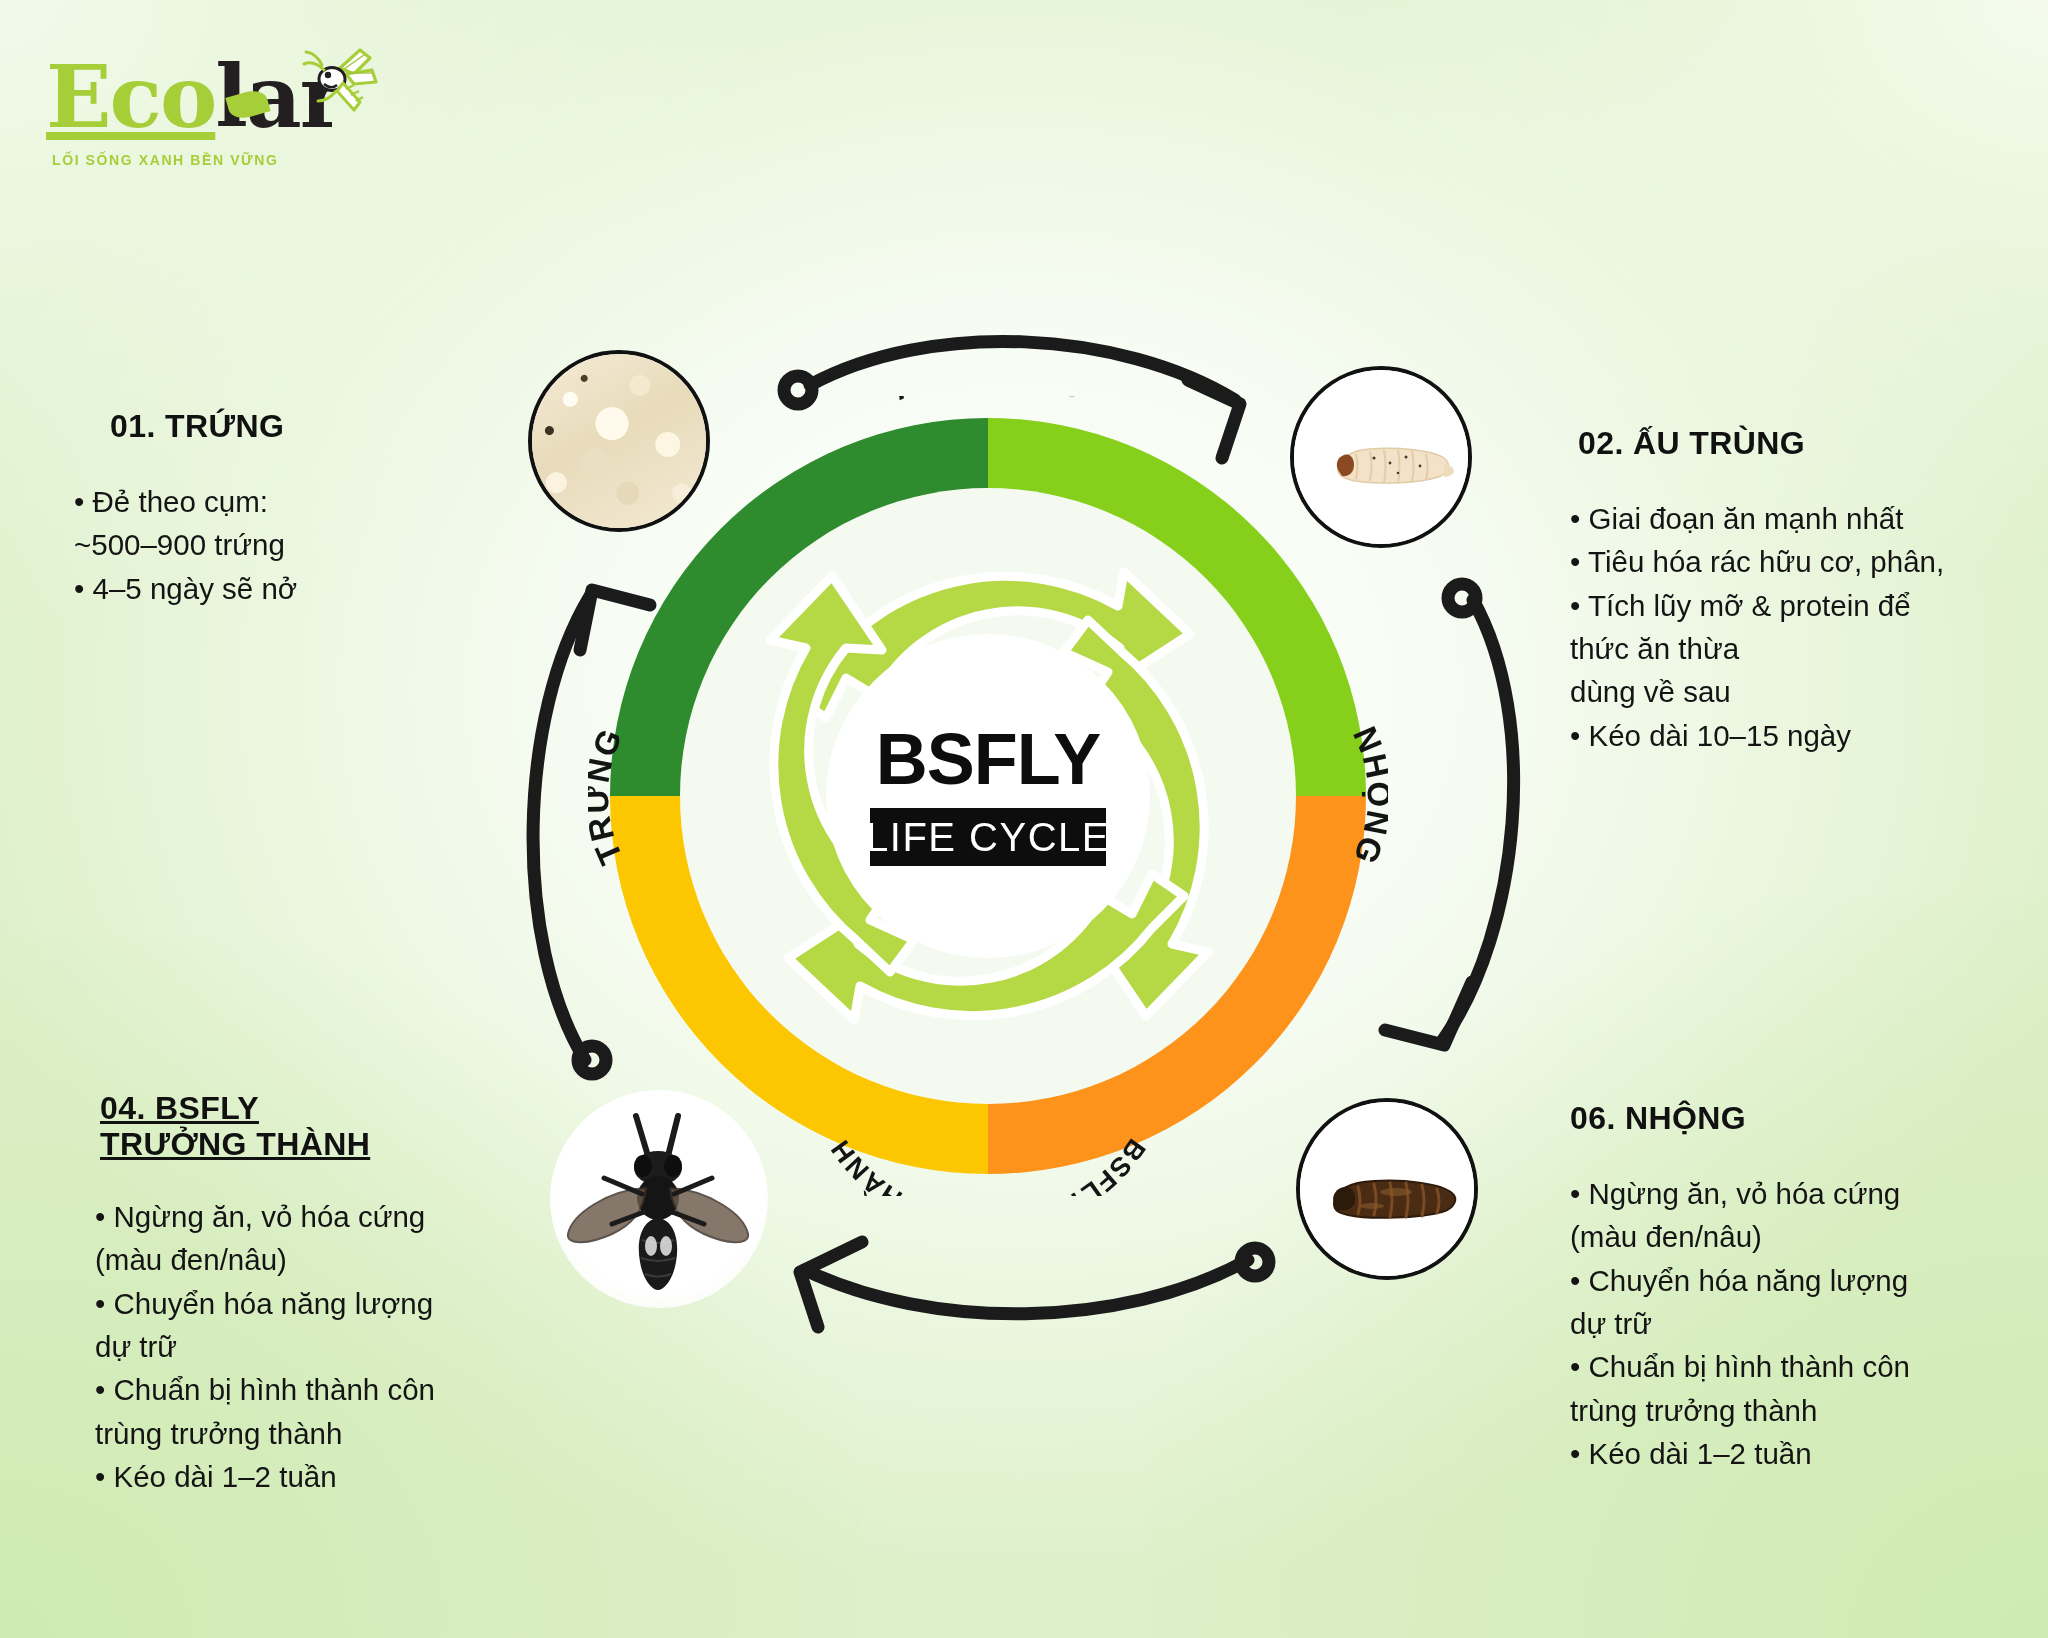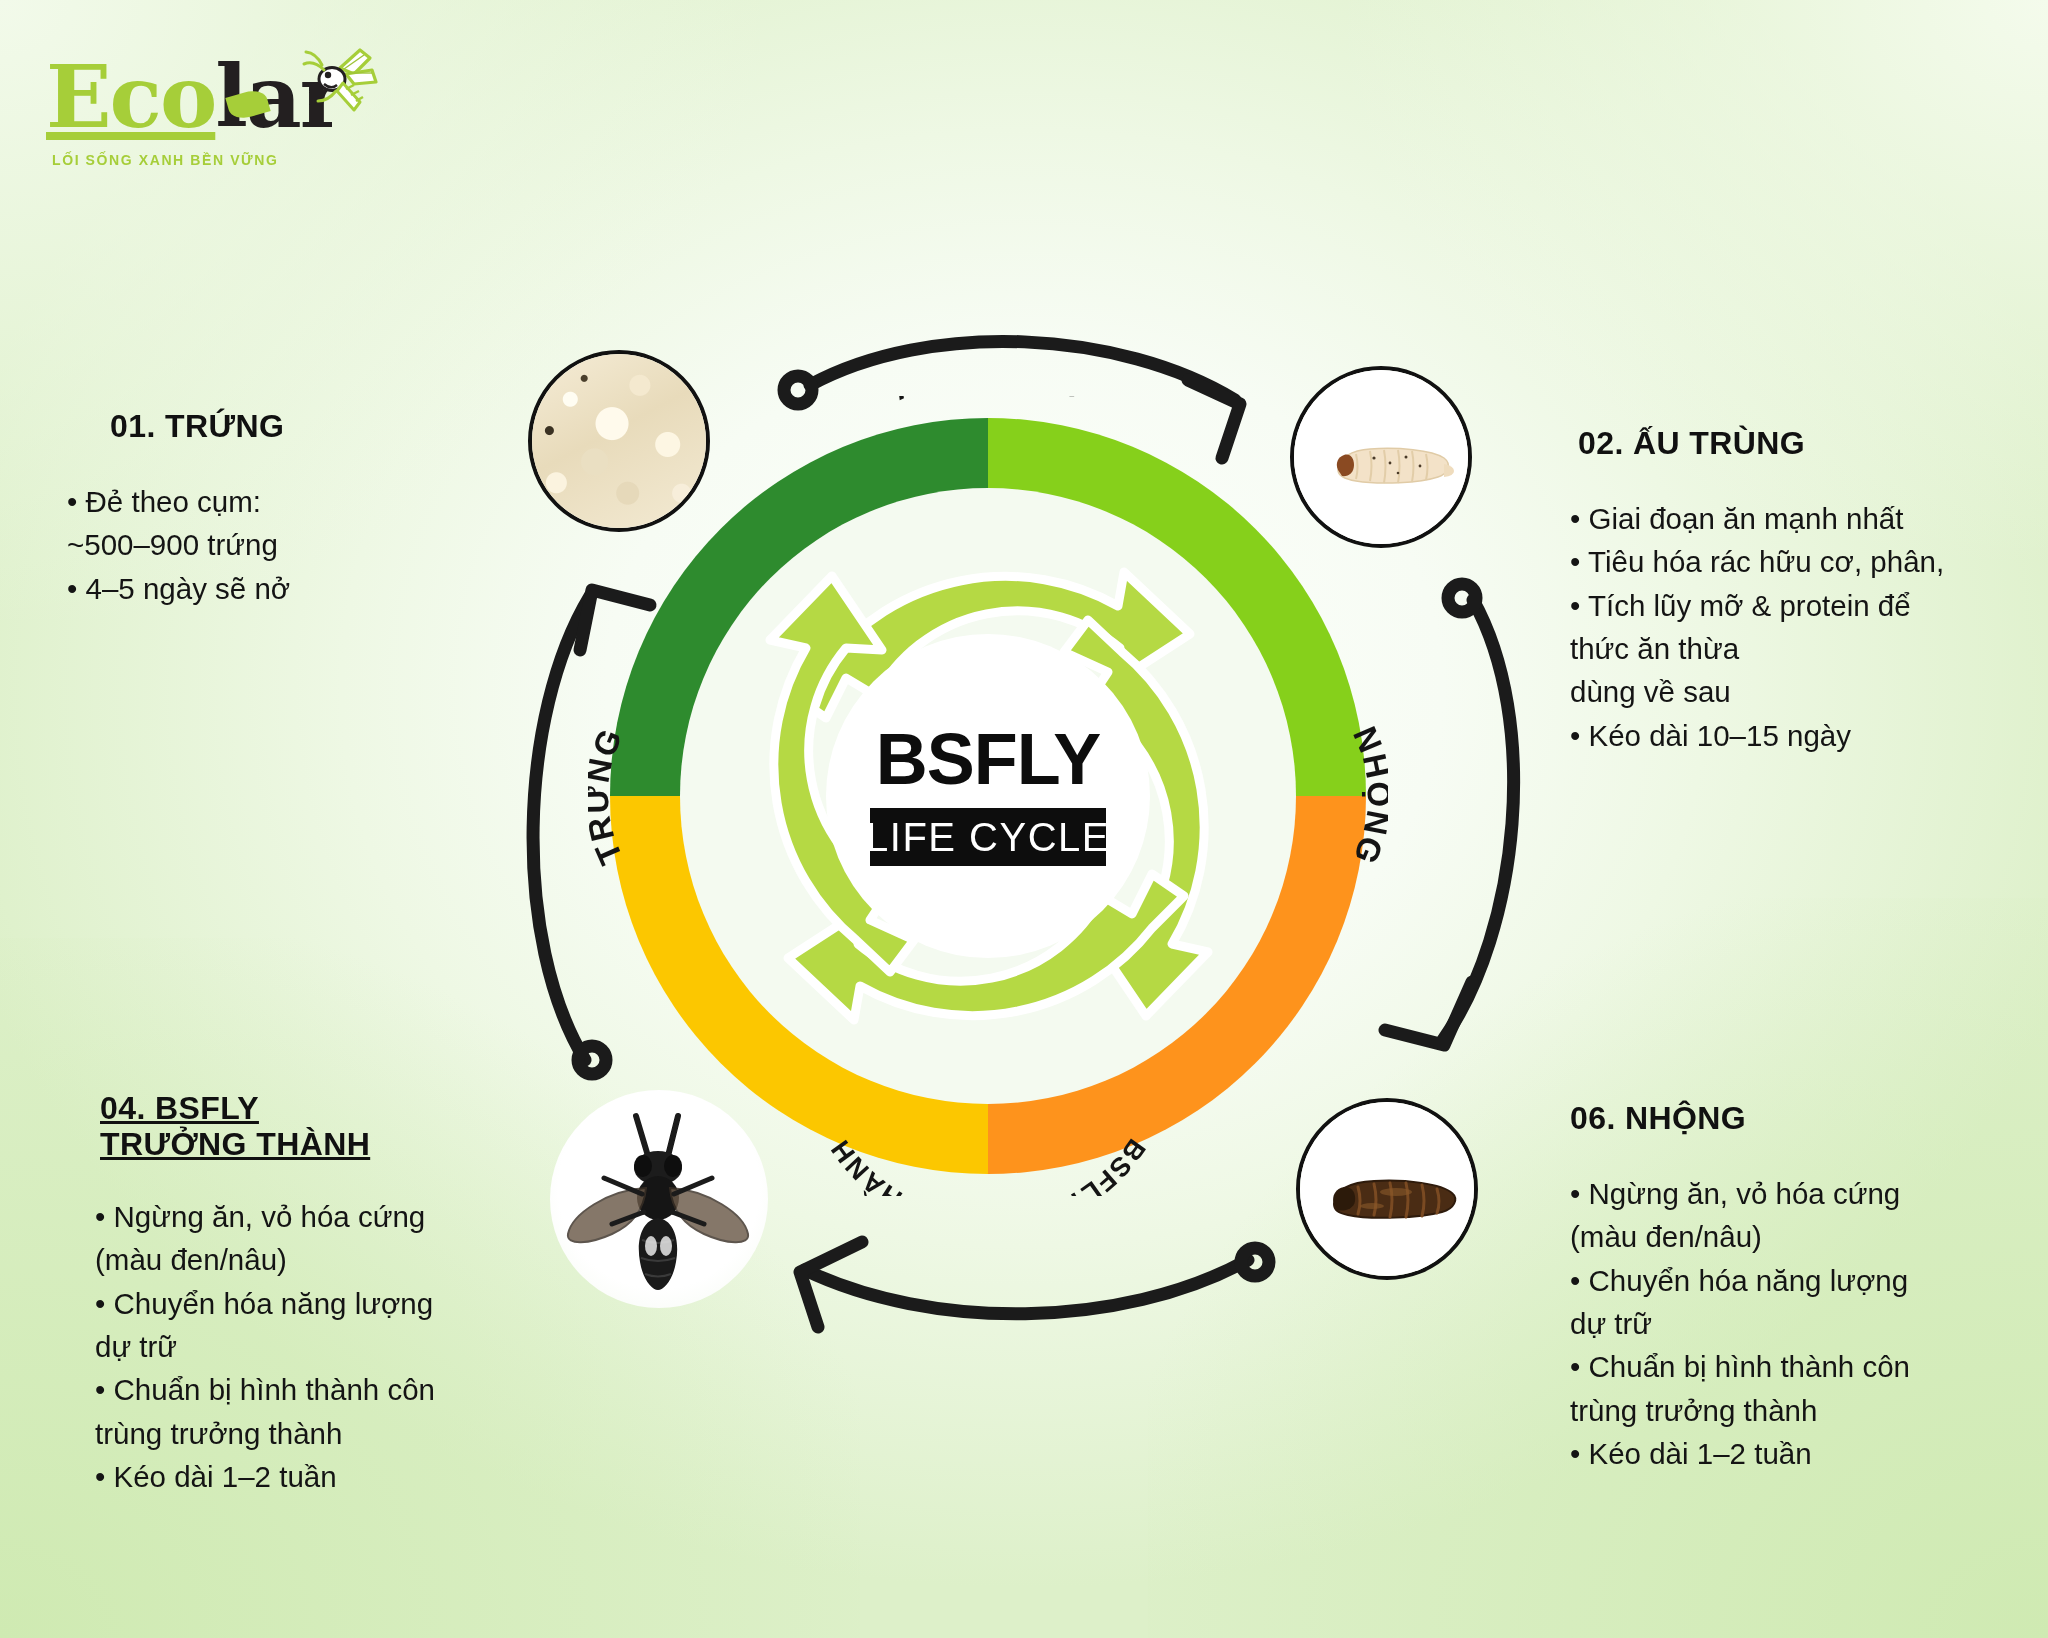--- a/index.html
+++ b/index.html
@@ -51,21 +51,21 @@
   .sec-title {
     position:absolute; font-size:32px; font-weight:700; color:#111;
     letter-spacing:0.4px; line-height:1.14;
   }
   .sec-body {
     position:absolute; font-size:29.5px; color:#141414; line-height:1.47;
   }
   .sec-body .li { display:block; }
 
   #t1 { left:110px; top:408px; }
-  #b1 { left:67px; top:480px; width:430px; }
+  #b1 { left:74px; top:480px; width:430px; }
   #b1 .li { padding-left:18px; text-indent:-18px; }
 
   #t2 { left:1570px; top:425px;margin-left:8px; }
   #b2 { left:1570px; top:497px; width:470px; }
 
   #t3 { left:1570px; top:1100px; }
   #b3 { left:1570px; top:1172px; width:460px; }
 
   #t4 { left:100px; top:1090px; width:420px;text-decoration:underline; }
   #b4 { left:95px; top:1195px; width:440px; text-align:justify; }

